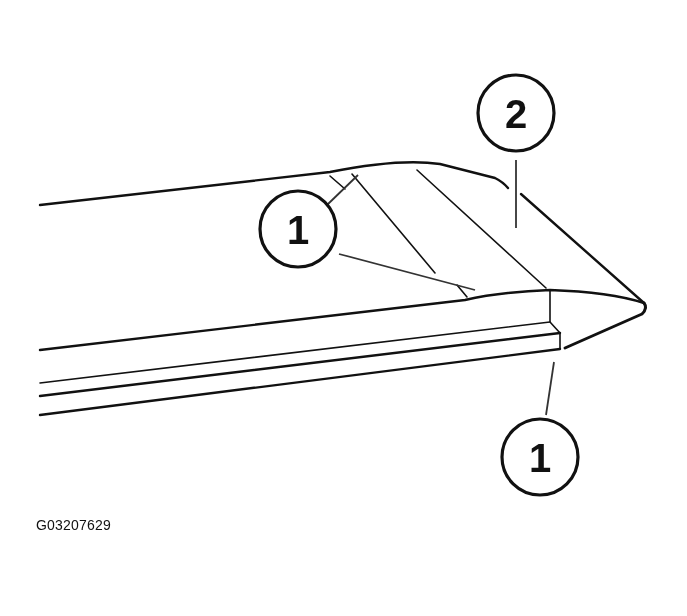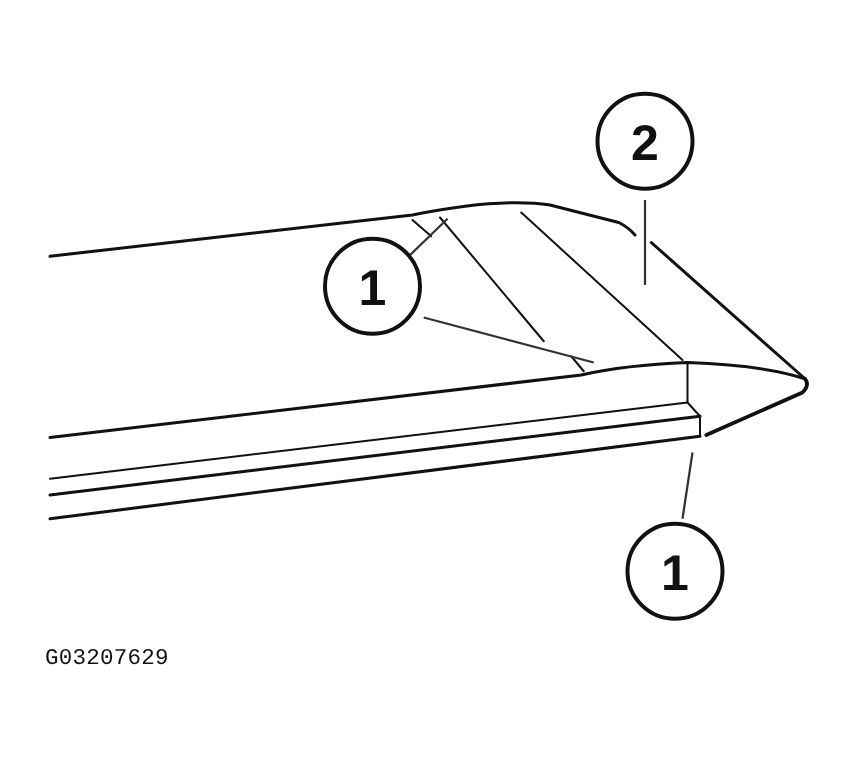--- a/index.html
+++ b/index.html
@@ -5,21 +5,21 @@
     html, body { margin: 0; padding: 0; background: #ffffff; }
     body { width: 687px; height: 616px; position: relative; overflow: hidden; font-family: "Liberation Sans", sans-serif; }
     #diagram { position: absolute; left: 0; top: 0; width: 687px; height: 616px; }
     .ln { stroke: #111; fill: none; stroke-linecap: round; stroke-linejoin: round; }
     .thin { stroke-width: 1.6; }
     .med { stroke-width: 2.4; }
     .thick { stroke-width: 3; }
     .leader { stroke: #333; stroke-width: 1.8; fill: none; }
     .callout-circle { fill: #fff; stroke: #111; stroke-width: 3.2; }
     .callout-text { font-family: "Liberation Sans", sans-serif; font-weight: bold; font-size: 40px; fill: #111; }
-    .figure-id { position: absolute; left: 36px; top: 517px; font-family: Liberation Mono, monospace; font-size: 18px; color: #111; letter-spacing: 0.2px; }
+    .figure-id { position: absolute; left: 36px; top: 517px; font-family: Liberation Sans, sans-serif; font-size: 14px; color: #111; letter-spacing: 0.2px; }
   </style>
 </head>
 <body>
 
 <svg id="diagram" viewBox="0 0 687 616" xmlns="http://www.w3.org/2000/svg">
 
   <path class="ln med" d="M40 205 L330 172 Q400 158 440 164 L495 178 Q503 182 508 188"></path>
 
   <path class="ln med" d="M521 194 L644 303"></path>
 

